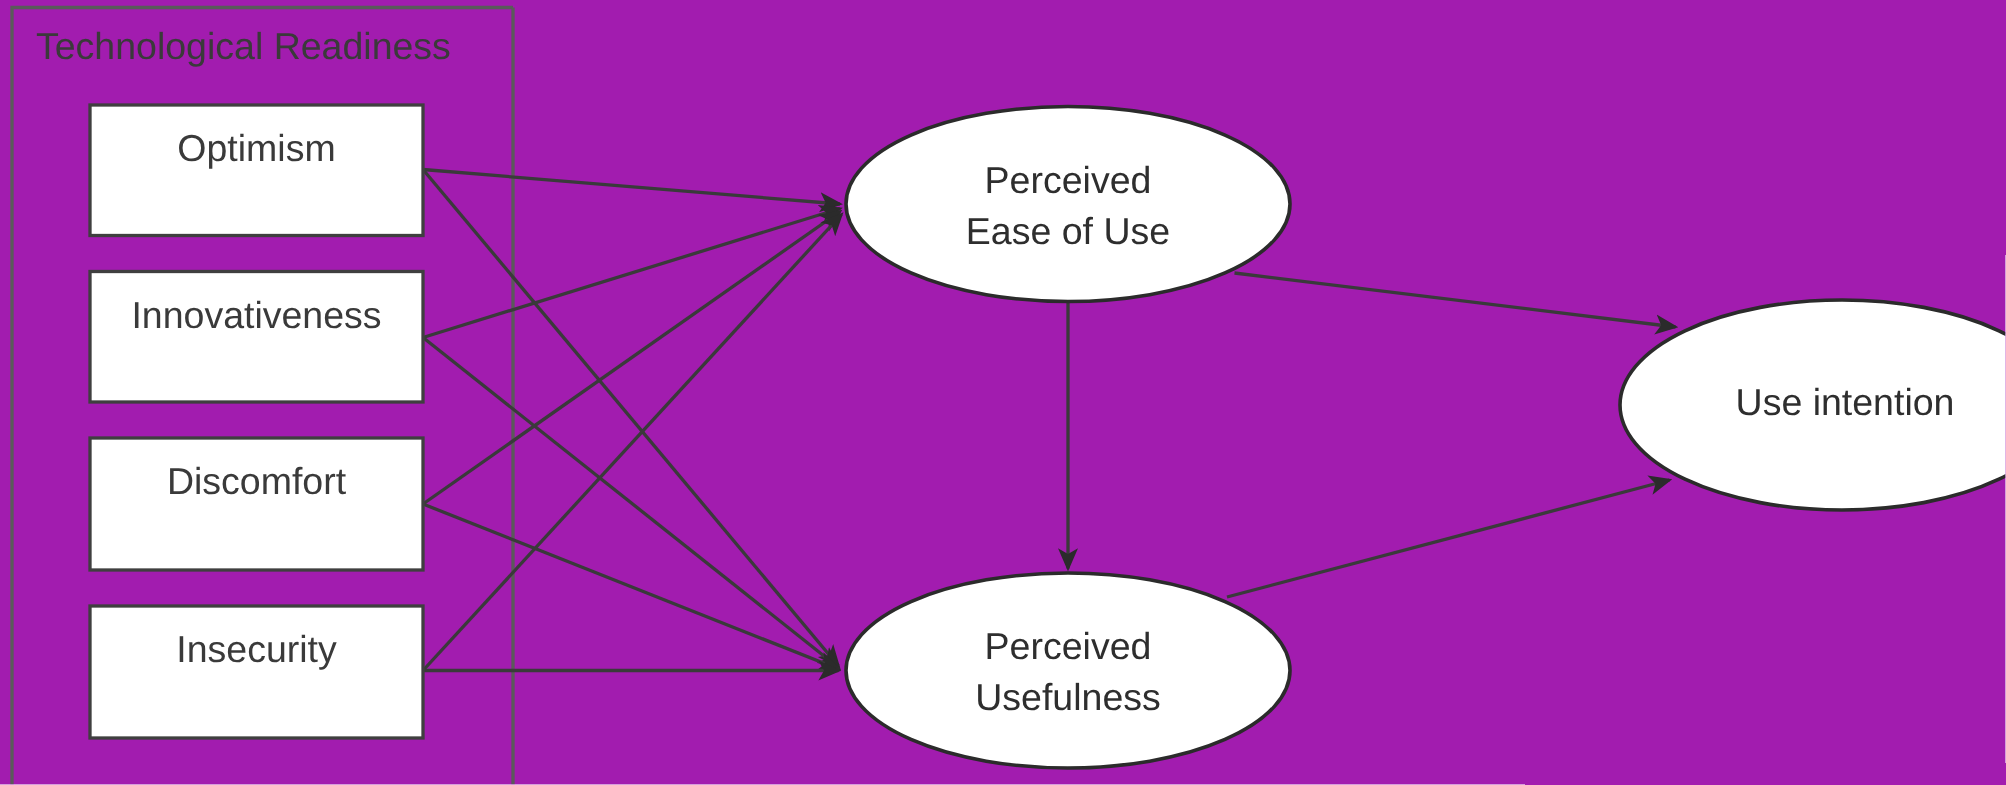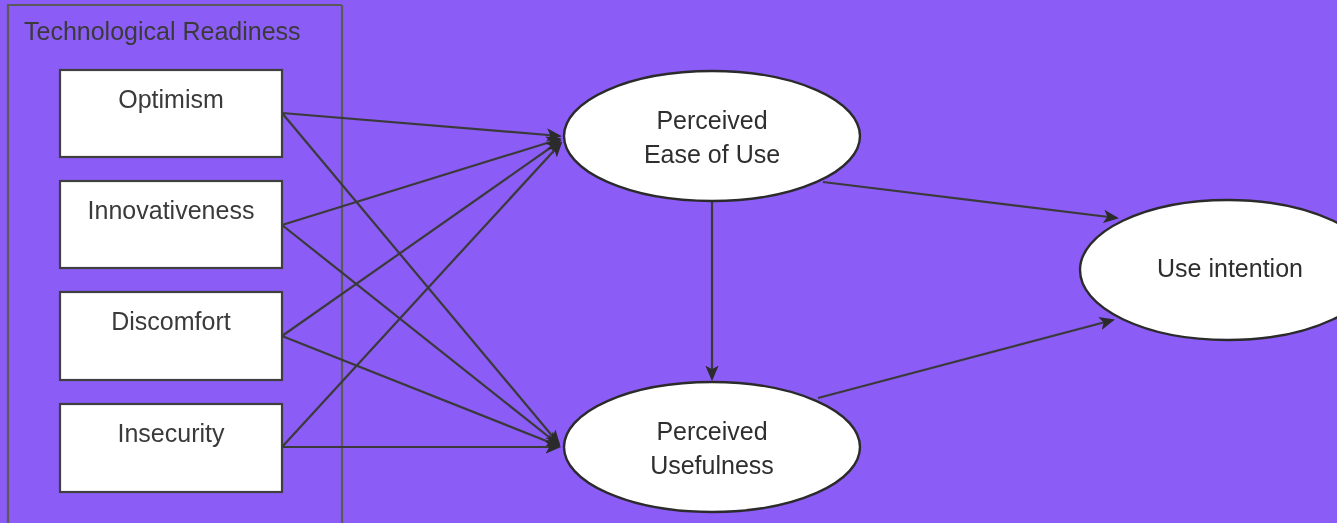--- a/index.html
+++ b/index.html
@@ -11,21 +11,21 @@
   body {
     width: 1337px;
     height: 523px;
     overflow: hidden;
     font-family: "Liberation Sans", sans-serif;
   }
   #diagram-root {
     position: relative;
     width: 1337px;
     height: 523px;
-    background: #8b5cf6;
+    background: #a21caf;
   }
   svg#model-svg {
     position: absolute;
     top: 0;
     left: 0;
     width: 1337px;
     height: 523px;
     display: block;
   }
   .shape-stroke {

